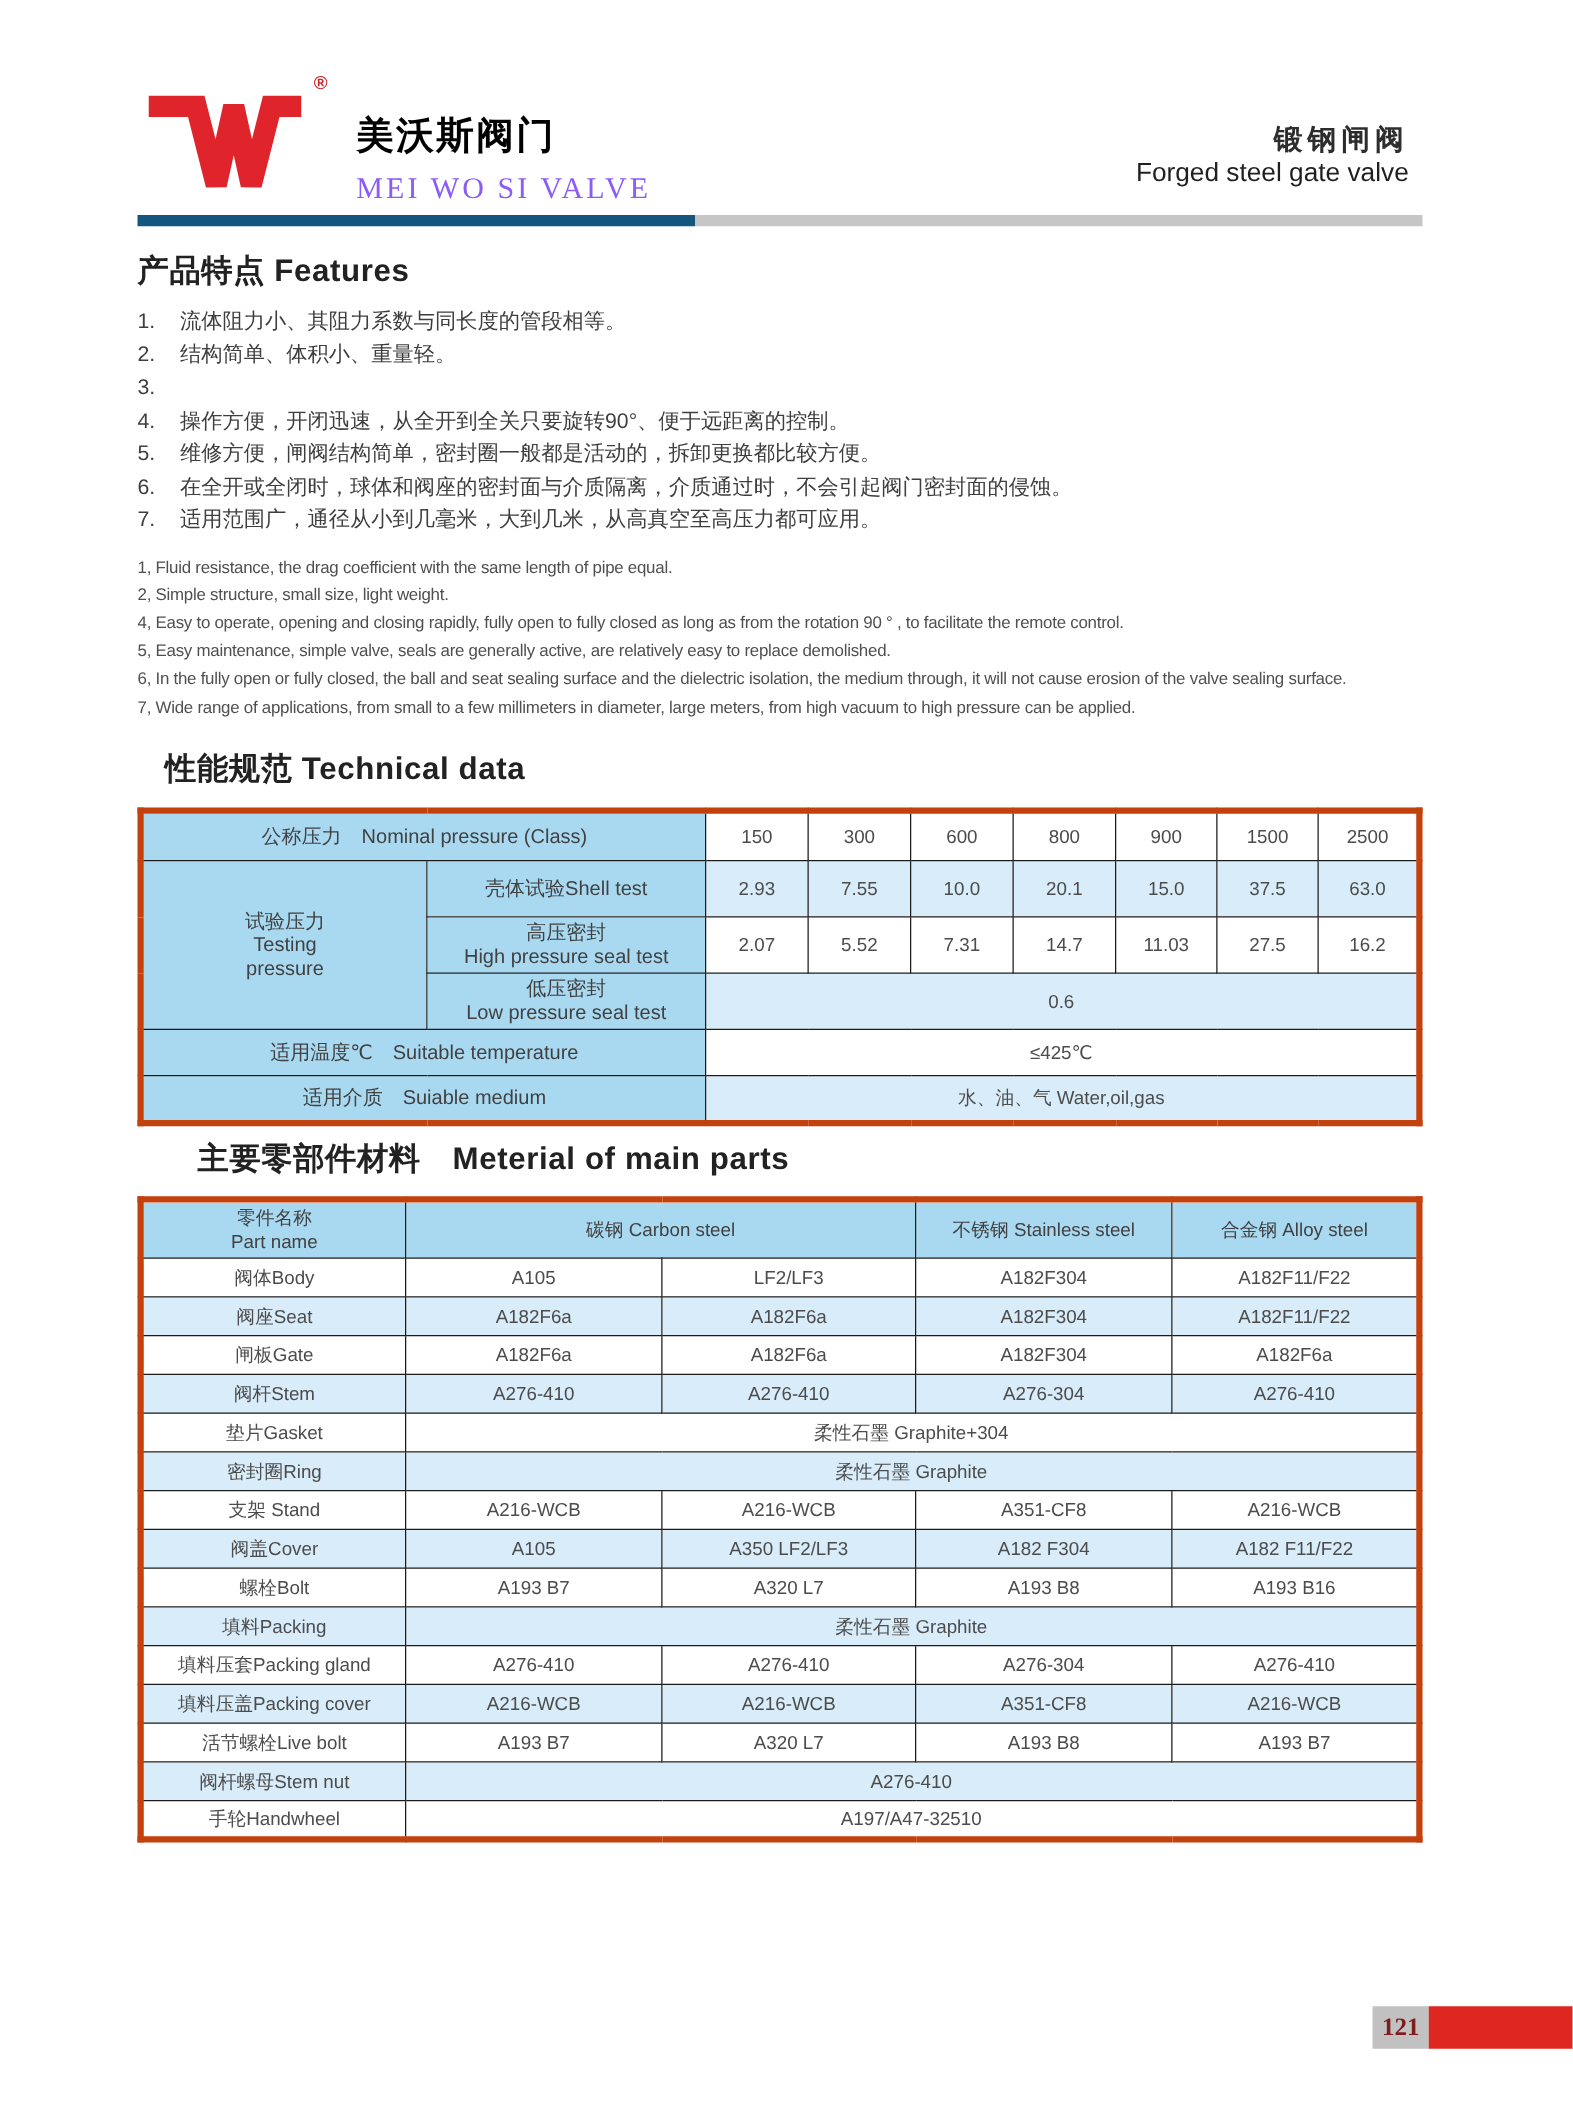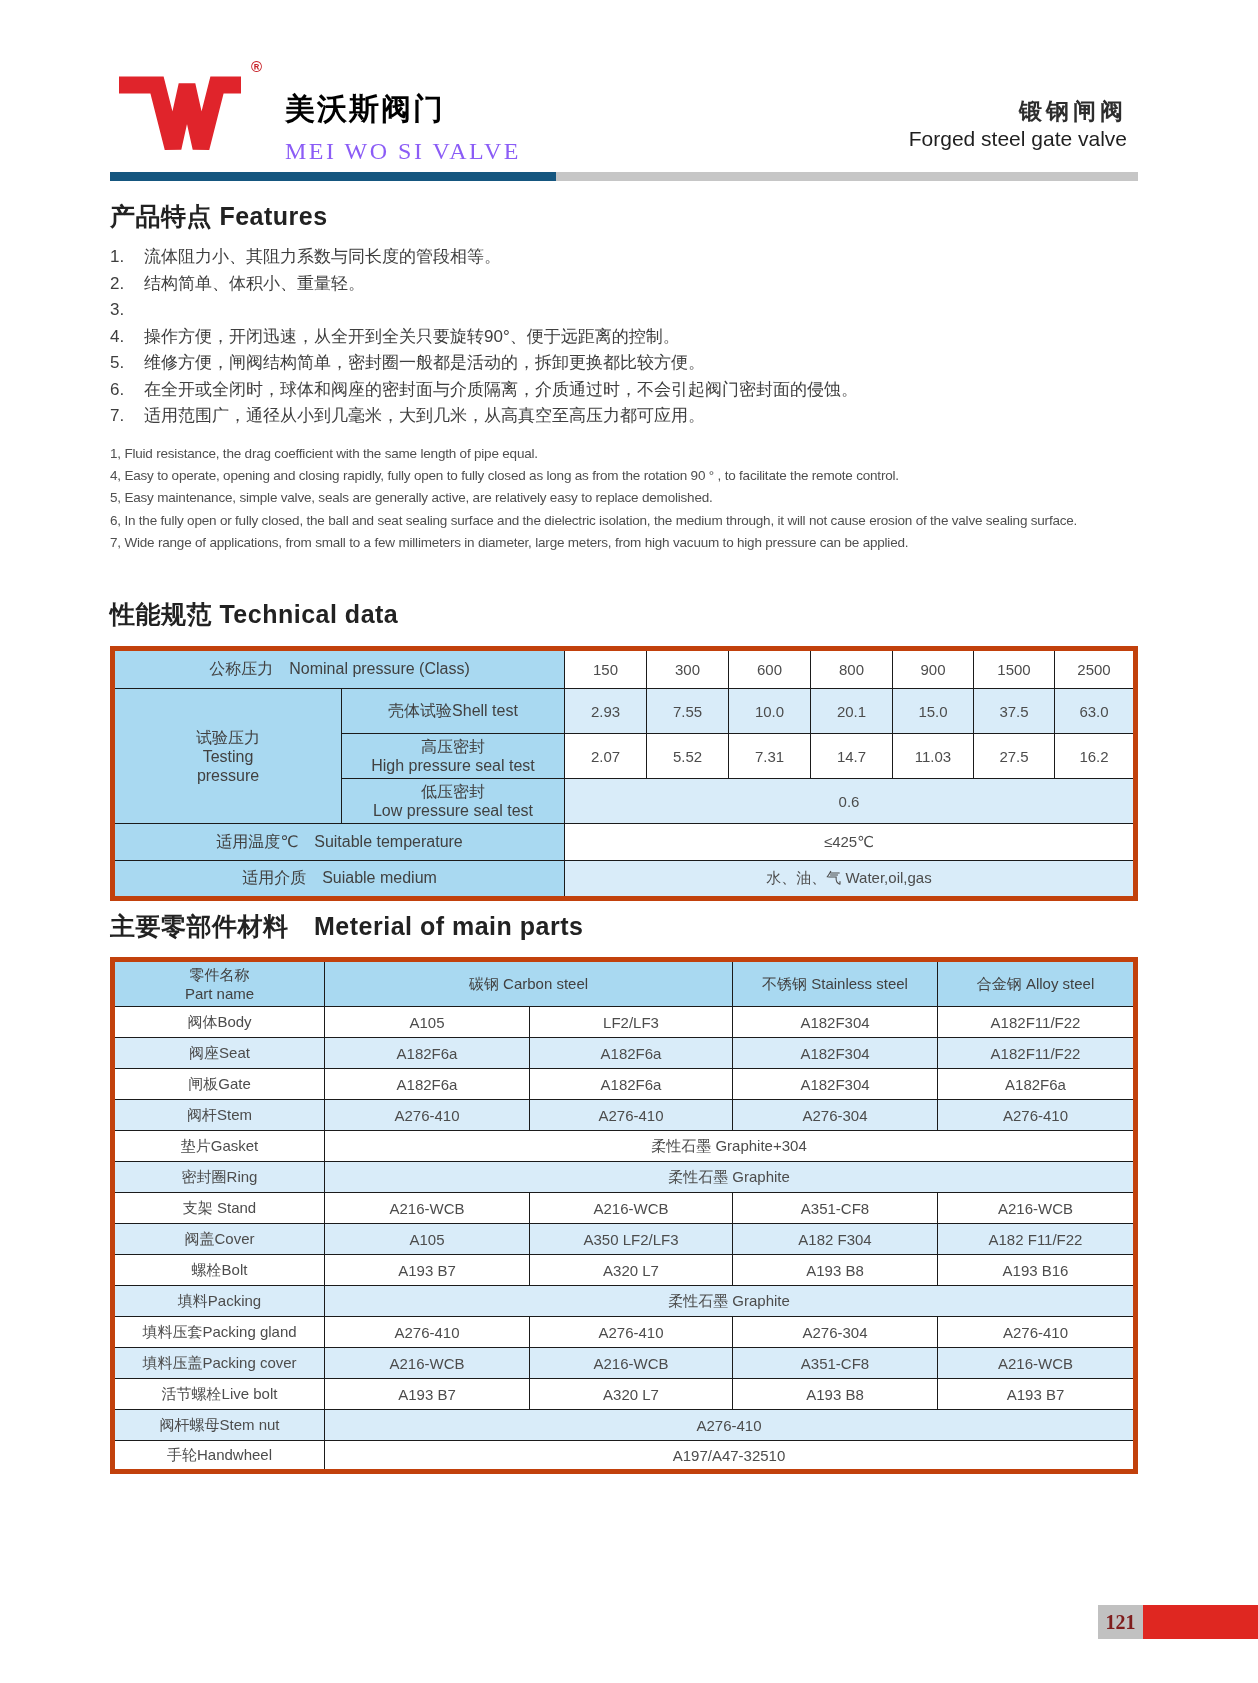--- a/index.html
+++ b/index.html
@@ -42,27 +42,27 @@
   .tbl { border-collapse:collapse; table-layout:fixed; width:1023px;
          border:5px solid #c2410c; }
   .tbl td { border:1px solid #1b1b1b; text-align:center; vertical-align:middle;
             padding:0 2px; overflow:hidden; }
   .c-blue  { background:#a9d9f1; }
   .c-lblue { background:#d9ecf9; }
   .ln { display:block; line-height:19px; }
 
   
   .tech-sec { position:absolute; left:110px; top:598px; width:1030px; }
-  .tech-sec .sec-h { margin-bottom:15px; }
+  .tech-sec .sec-h { margin-bottom:15px;margin-left:22px; }
   .tech td { font-size:15px; color:#4c4c4c; }
   .tech .lbl { font-size:16px; color:#414141; }
 
   
   .mat-sec { position:absolute; left:110px; top:910px; width:1030px; }
-  .mat-sec .sec-h { margin-bottom:14px; }
+  .mat-sec .sec-h { margin-bottom:14px;margin-left:48px; }
   .mat td { font-size:15px; color:#4c4c4c; height:31px; }
   .mat .hdr td { height:47px; color:#414141; }
   .mat tr.alt td { background:#d9ecf9; }
 
   
   .page-num { position:absolute; left:1098px; top:1605px; width:45px; height:34px;
               background:#c1c1c1; color:#7f1d1d; font-family:"Liberation Serif","DejaVu Serif",serif;
               font-weight:bold; font-size:20px; line-height:34px; text-align:center; }
   .page-red { position:absolute; left:1143px; top:1605px; width:115px; height:34px; }
 </style>
@@ -116,20 +116,21 @@
       <span class="txt">在全开或全闭时，球体和阀座的密封面与介质隔离，介质通过时，不会引起阀门密封面的侵蚀。</span>
     </div>
     <div class="cn-item">
       <span class="num">7.</span>
       <span class="txt">适用范围广，通径从小到几毫米，大到几米，从高真空至高压力都可应用。</span>
     </div>
   </div>
 
   <div class="en-list">
     <div class="en-item">1, Fluid resistance, the drag coefficient with the same length of pipe equal.</div>
+    <div class="en-item">2, Simple structure, small size, light weight.</div>
     <div class="en-item">4, Easy to operate, opening and closing rapidly, fully open to fully closed as long as from the rotation 90 ° , to facilitate the remote control.</div>
     <div class="en-item">5, Easy maintenance, simple valve, seals are generally active, are relatively easy to replace demolished.</div>
     <div class="en-item">6, In the fully open or fully closed, the ball and seat sealing surface and the dielectric isolation, the medium through, it will not cause erosion of the valve sealing surface.</div>
     <div class="en-item">7, Wide range of applications, from small to a few millimeters in diameter, large meters, from high vacuum to high pressure can be applied.</div>
   </div>
 </div>
 
 <div class="tech-sec">
   <h2 class="sec-h">性能规范 Technical data</h2>
 

